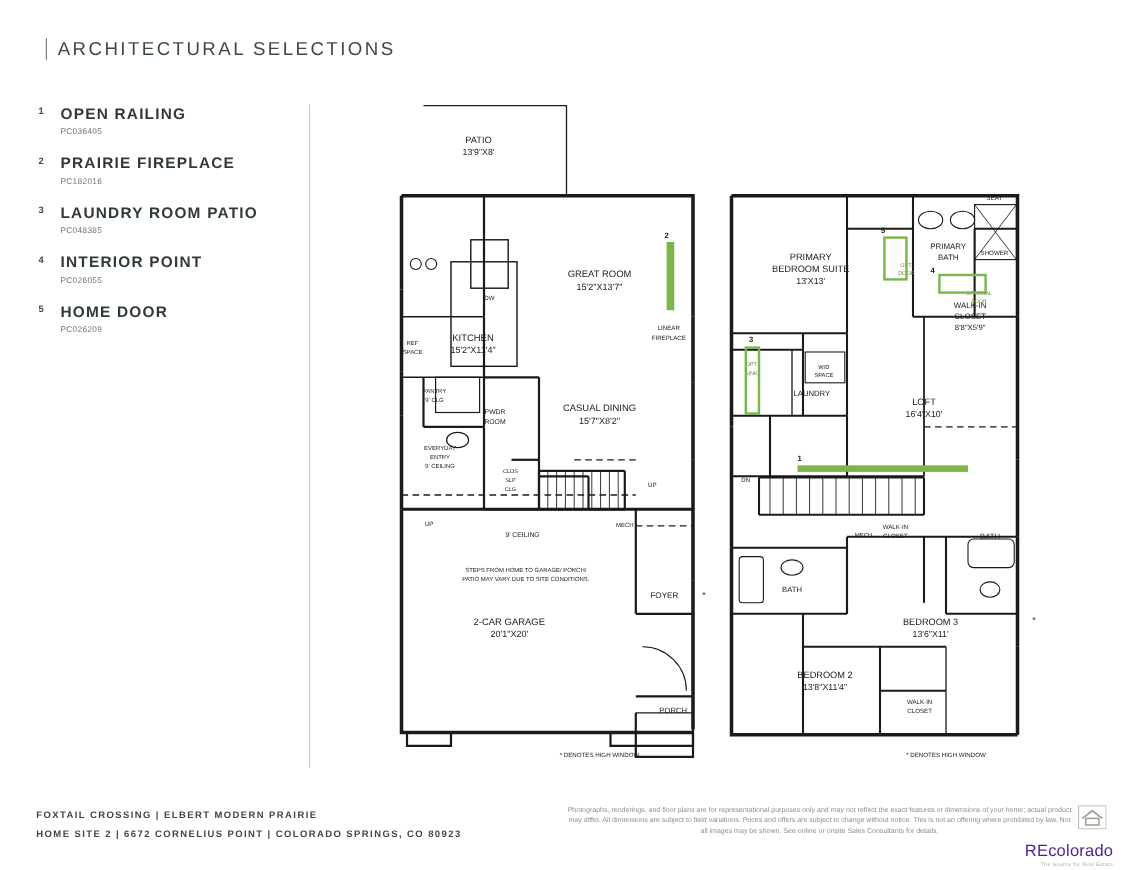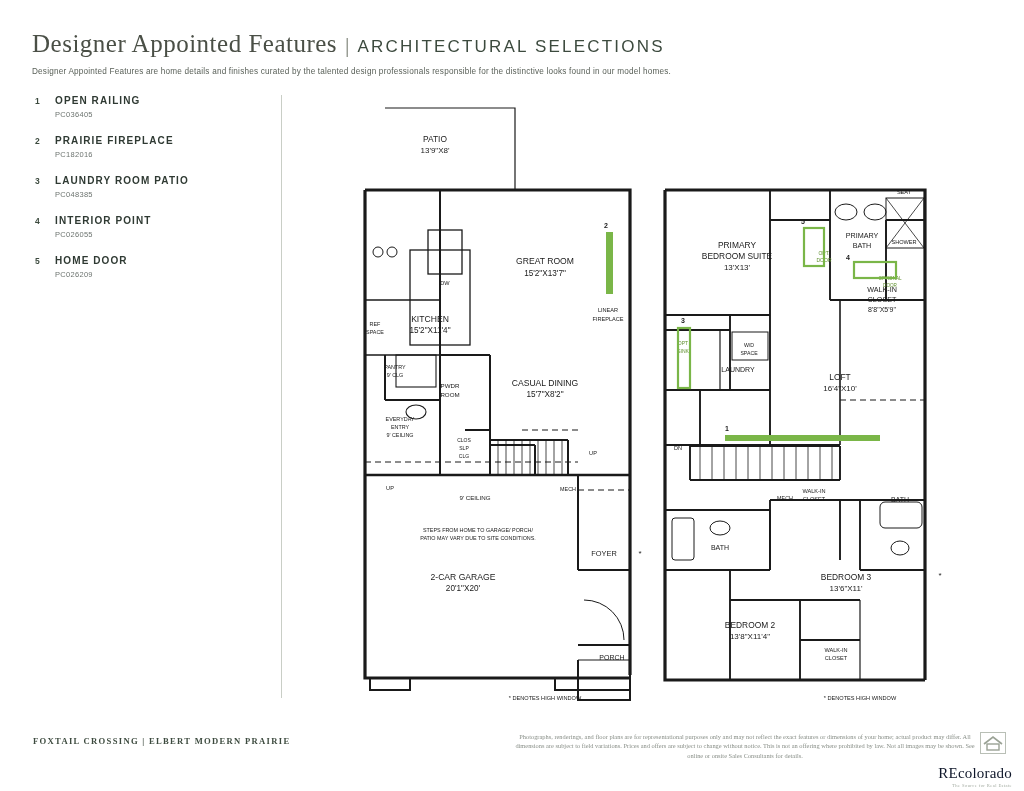--- a/index.html
+++ b/index.html
@@ -35,69 +35,67 @@
   }
 
   
   .features { position: absolute; left: 33px; top: 95px; width: 230px; }
   .feature { position: relative; margin-bottom: 16px; padding-left: 22px; }
   .feature .num {
     position: absolute; left: 2px; top: 1px;
     font-size: 8.5px; font-weight: bold; color: #3c4a3e;
   }
   .feature .name {
-    font-size: 10px; font-weight: bold; letter-spacing: 1.1px; color: #2f3a33;
+    font-size: 14px; font-weight: bold; letter-spacing: 1.1px; color: #2f3a33;
   }
   .feature .code {
     margin-top: 4px; font-size: 7.5px; color: #6d7470; letter-spacing: 0.3px;
   }
 
   
   .vdivider {
     position: absolute; left: 281px; top: 95px; width: 1px; height: 603px;
     background: #c9cec6;
   }
 
   
-  .plans { position: absolute; left: 300px; top: 100px; width: 700px; height: 620px; }
+  .plans { position: absolute; left: 300px; top: 88px; width: 700px; height: 620px; }
   .plan-svg { display: block; }
 
   
-  .footer { position: absolute; left: 0; top: 718px; width: 1024px; height: 73px; font-family: Liberation Serif, serif; }
+  .footer { position: absolute; left: 0; top: 718px; width: 1024px; height: 73px; }
   .footer-left { position: absolute; left: 33px; top: 18px; }
   .footer-left .line1 {
     font-size: 8.6px; font-weight: bold; letter-spacing: 1.3px; color: #3c4a3e;
   }
   .footer-left .line2 {
     margin-top: 7px; font-size: 8.6px; font-weight: bold; letter-spacing: 1.3px; color: #3c4a3e;
   }
   .footer-right { position: absolute; left: 515px; top: 14px; width: 470px; }
   .disclaimer {
     font-size: 6.4px; line-height: 1.45; color: #8a9089; text-align: center;
     width: 460px;
   }
   .house-icon { position: absolute; right: 18px; top: 14px; }
   .recolorado {
     position: absolute; right: 12px; top: 47px; text-align: right;
   }
-  .reco-word { font-size: 15px; color: #0f172a; letter-spacing: 0.2px; padding-left: 24px; }
+  .reco-word { font-size: 15px; color: #4c1d95; letter-spacing: 0.2px; padding-left: 24px; }
   .reco-sub { font-size: 4.6px; color: #a4aca2; letter-spacing: 0.4px; margin-top: 1px; }
 </style>
 </head>
 <body>
 
 <div class="page">
 
   <div class="header">
     <div class="title-row">
-      <span class="title-main">Designer Appointed Features</span>
       <span class="title-sep">|</span>
       <span class="title-sub">ARCHITECTURAL SELECTIONS</span>
     </div>
-    <div class="subtitle">Designer Appointed Features are home details and finishes curated by the talented design professionals responsible for the distinctive looks found in our model homes.</div>
   </div>
 
   <div class="features">
     <div class="feature">
       <span class="num">1</span>
       <div class="name">OPEN RAILING</div>
       <div class="code">PC036405</div>
     </div>
     <div class="feature">
       <span class="num">2</span>
@@ -374,20 +372,21 @@
         <text x="381" y="223">3</text>
         <text x="546" y="160">4</text>
         <text x="501" y="124">5</text>
       </g>
     </svg>
   </div>
 
   <div class="footer">
     <div class="footer-left">
       <div class="line1">FOXTAIL CROSSING | ELBERT MODERN PRAIRIE</div>
+      <div class="line2">HOME SITE 2 | 6672 CORNELIUS POINT | COLORADO SPRINGS, CO 80923</div>
     </div>
     <div class="footer-right">
       <div class="disclaimer">Photographs, renderings, and floor plans are for representational purposes only and may not reflect the exact features or dimensions of your home; actual product may differ. All dimensions are subject to field variations. Prices and offers are subject to change without notice. This is not an offering where prohibited by law. Not all images may be shown. See online or onsite Sales Consultants for details.</div>
     </div>
     <div class="house-icon">
       <svg width="26" height="22" viewBox="0 0 26 22">
         <rect x="0.5" y="0.5" width="25" height="21" fill="#ffffff" stroke="#b9bfb6"></rect>
         <path d="M4 12 L13 5 L22 12" fill="none" stroke="#9aa295" stroke-width="1.6"></path>
         <rect x="7" y="12" width="12" height="6" fill="none" stroke="#9aa295" stroke-width="1.4"></rect>
       </svg>

